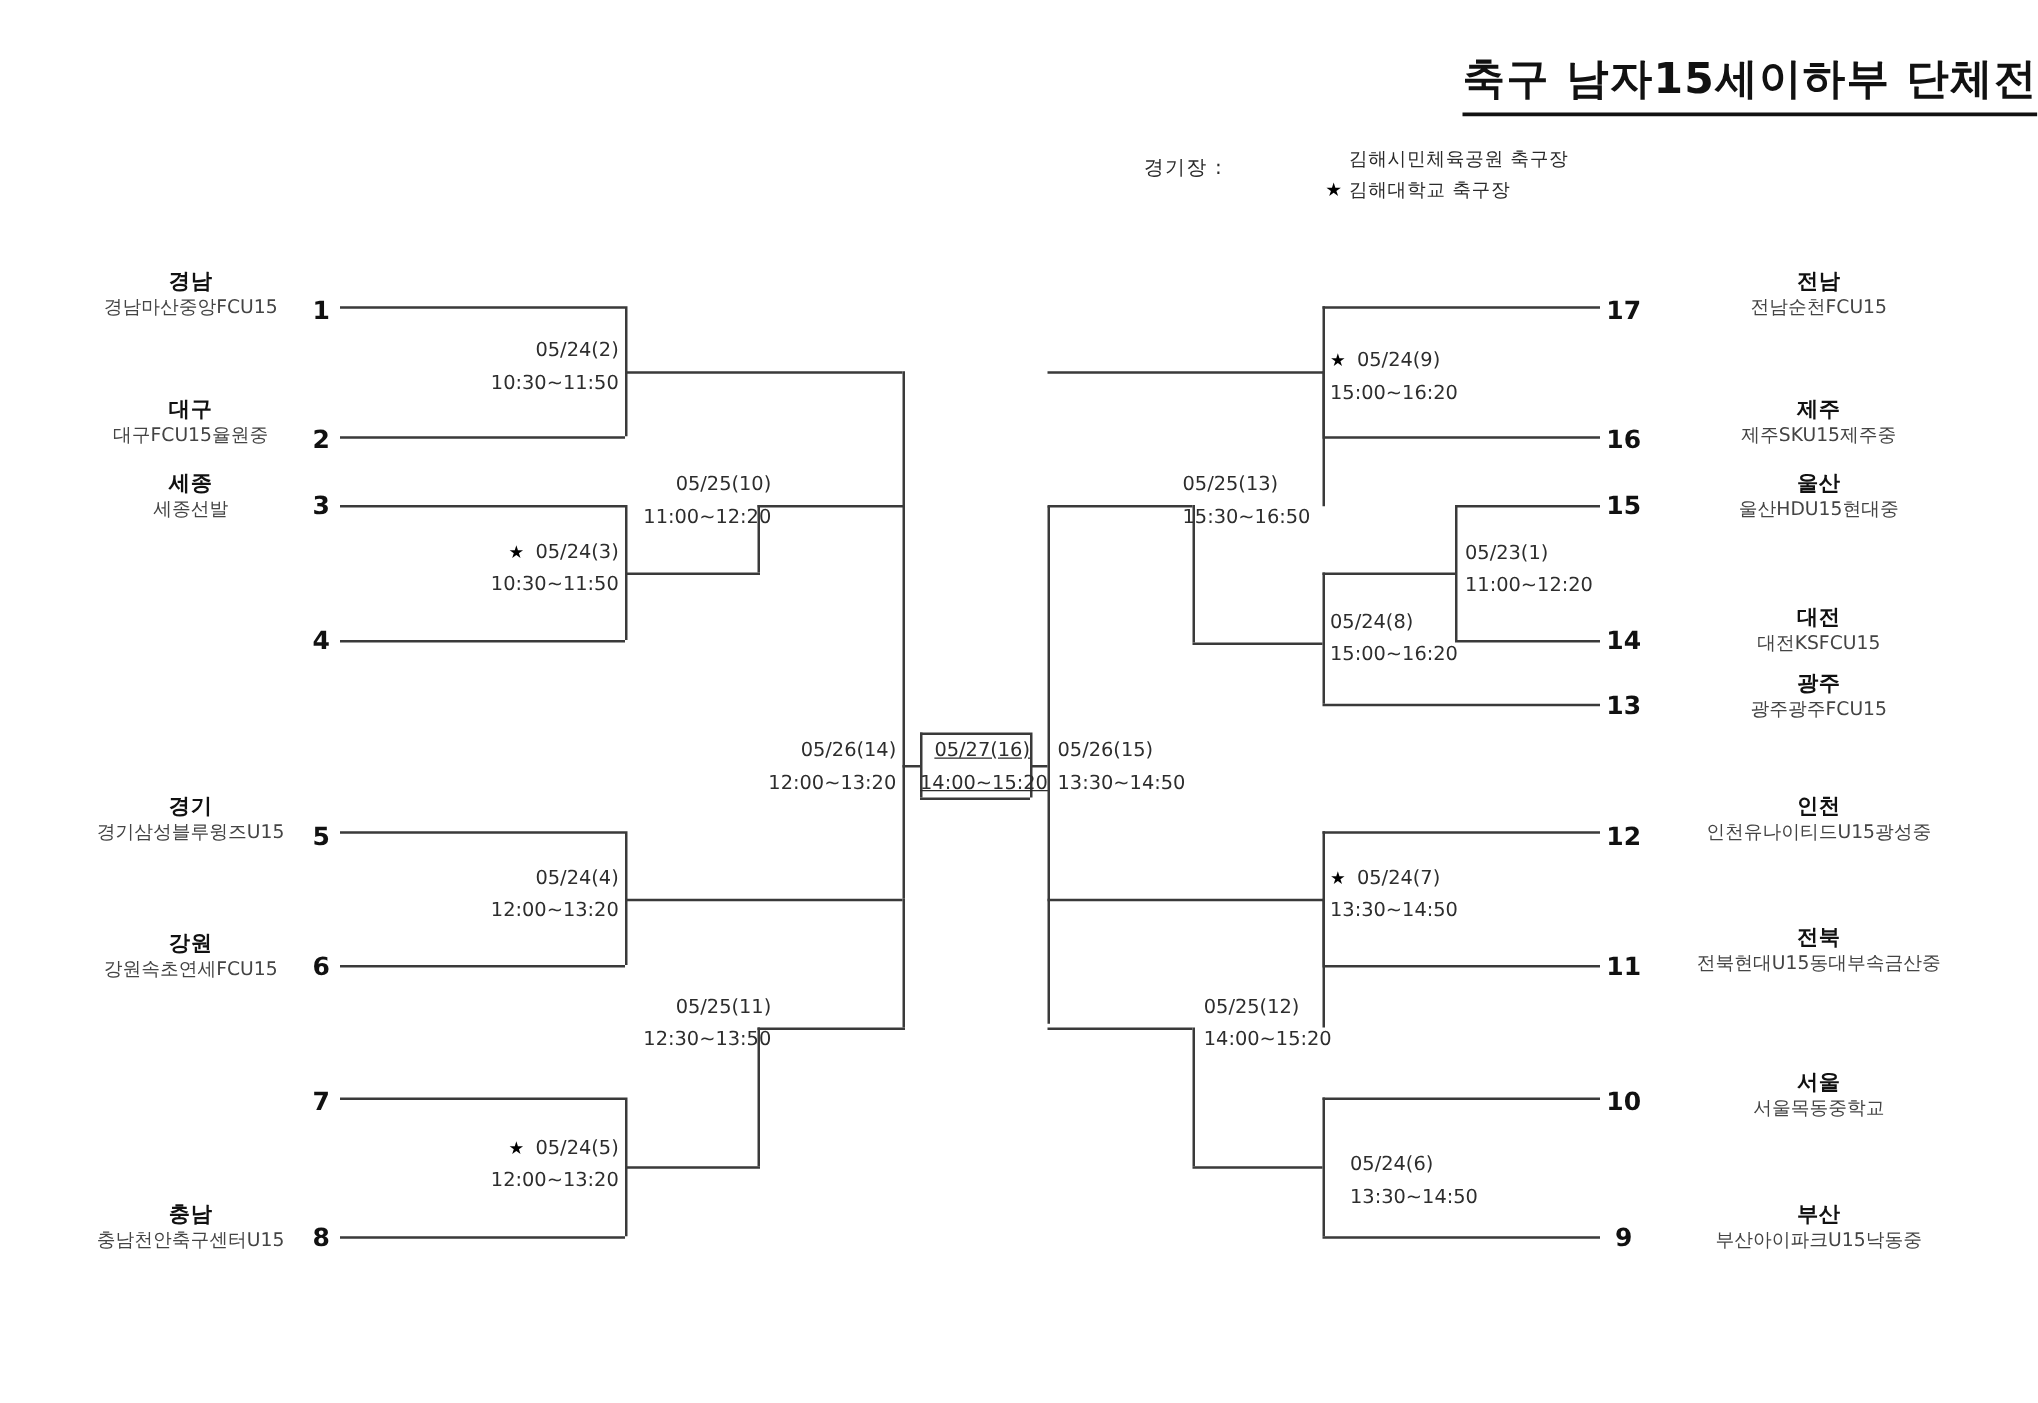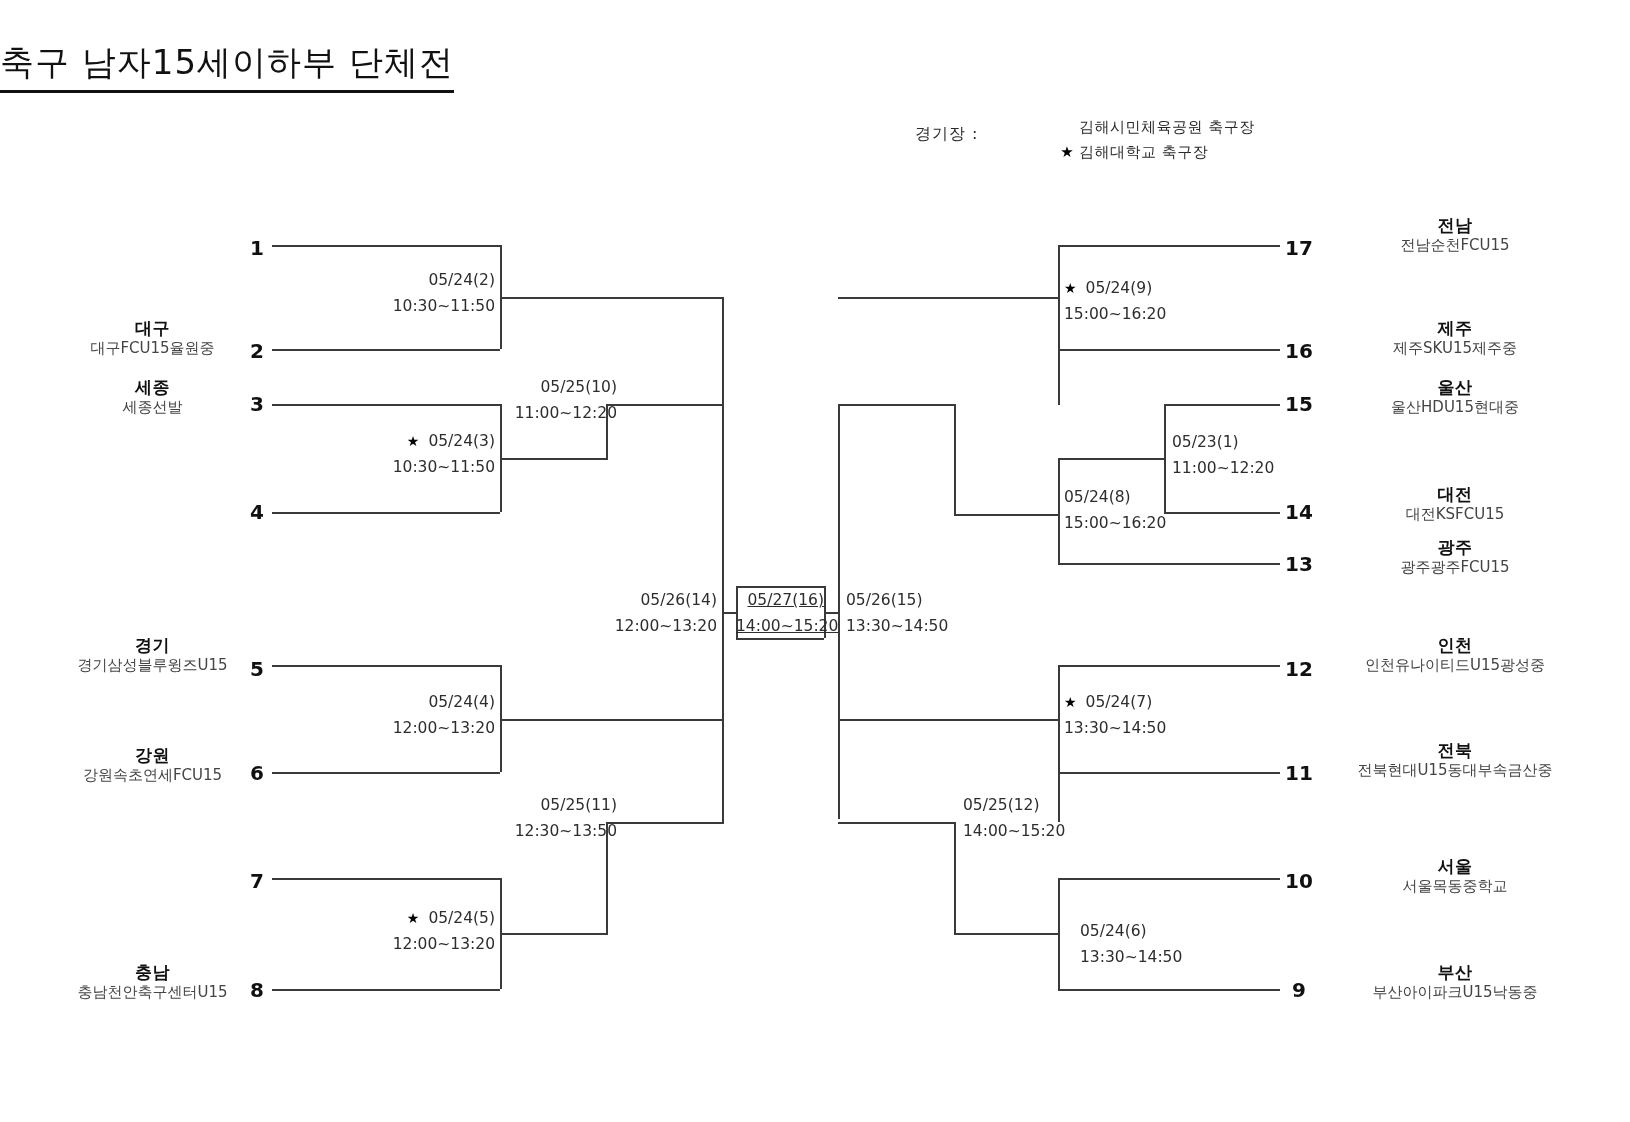--- a/index.html
+++ b/index.html
@@ -18,23 +18,23 @@
     background: #ffffff;
     overflow: hidden;
   }
 
   
   .title {
     position: absolute;
     left: 0;
     top: 40px;
     width: 1630px;
-    text-align: left;
+    text-align: right;
     font-size: 34px;
-    font-weight: normal;
+    font-weight: bold;
     letter-spacing: 1px;
     color: #111111;
   }
   .title span.tx {
     display: inline-block;
     border-bottom: 3px solid #111111;
     padding-bottom: 4px;
   }
 
   
@@ -139,20 +139,24 @@
   <div class="legend">
     <div class="legend-label">경기장 :</div>
     <div class="legend-row r1">
       <span class="legend-star"></span><span class="legend-text">김해시민체육공원 축구장</span>
     </div>
     <div class="legend-row r2">
       <span class="legend-star">★</span><span class="legend-text">김해대학교 축구장</span>
     </div>
   </div>
 
+  <div class="team" style="left:40px; top:215px; width:225px;">
+    <div class="region">경남</div>
+    <div class="club">경남마산중앙FCU15</div>
+  </div>
   <div class="seed-num" style="left:243px; top:236px;">1</div>
 
   <div class="team" style="left:40px; top:318px; width:225px;">
     <div class="region">대구</div>
     <div class="club">대구FCU15율원중</div>
   </div>
   <div class="seed-num" style="left:243px; top:339px;">2</div>
 
   <div class="team" style="left:40px; top:377px; width:225px;">
     <div class="region">세종</div>
@@ -350,20 +354,24 @@
   <div class="match al" style="left:846px; top:588px; width:187px;">
     <span class="ml1">05/26(15)</span>
     <span class="ml2">13:30~14:50</span>
   </div>
 
   <div class="match al" style="left:1064px; top:276px; width:210px;">
     <span class="ml1"><span class="star">★</span><span>05/24(9)</span></span>
     <span class="ml2">15:00~16:20</span>
   </div>
 
+  <div class="match al" style="left:946px; top:375px; width:200px;">
+    <span class="ml1">05/25(13)</span>
+    <span class="ml2">15:30~16:50</span>
+  </div>
 
   <div class="match al" style="left:1172px; top:430px; width:200px;">
     <span class="ml1">05/23(1)</span>
     <span class="ml2">11:00~12:20</span>
   </div>
 
   <div class="match al" style="left:1064px; top:485px; width:200px;">
     <span class="ml1">05/24(8)</span>
     <span class="ml2">15:00~16:20</span>
   </div>

